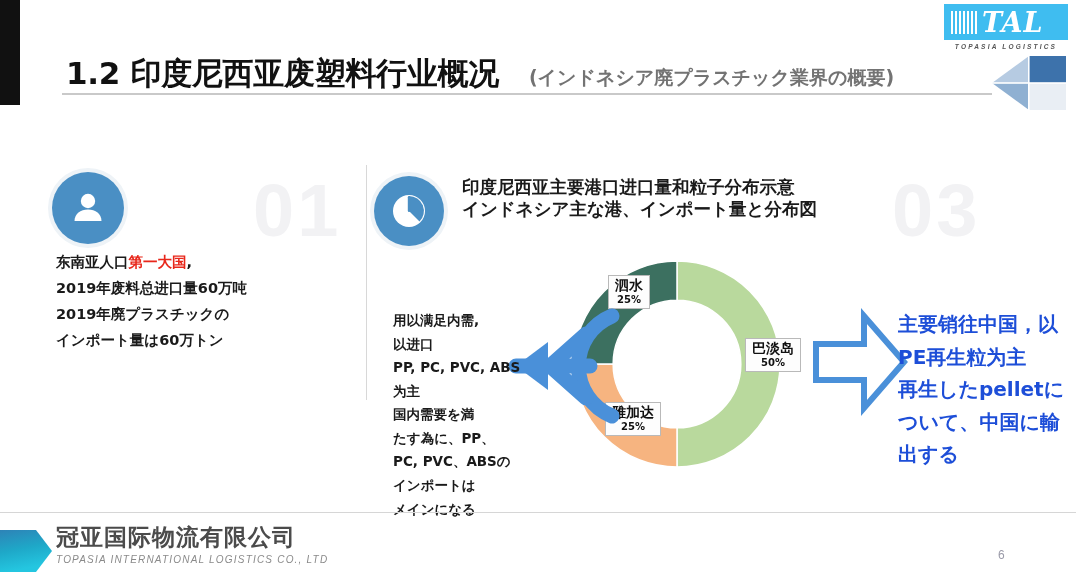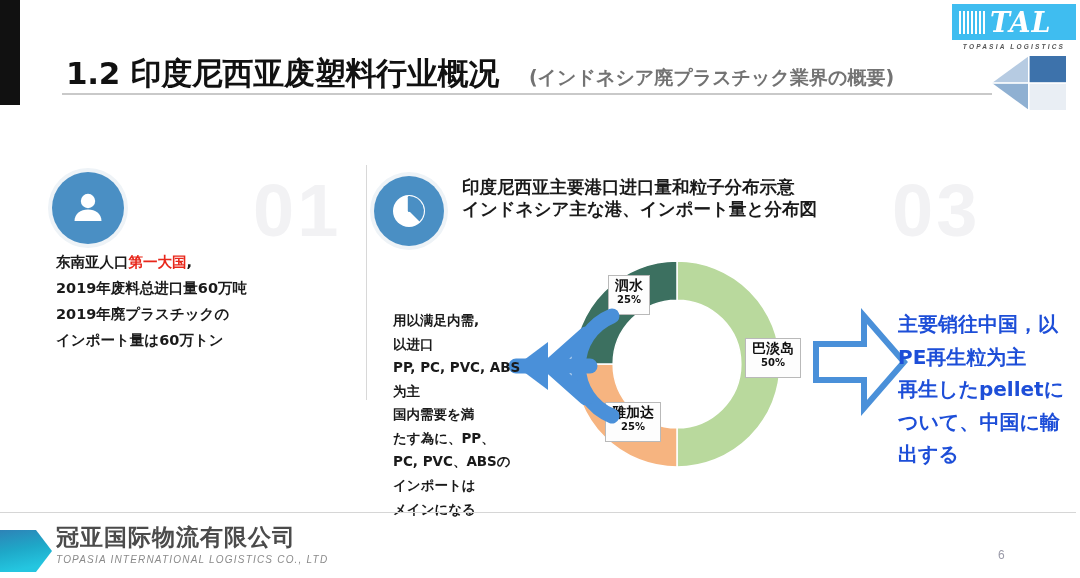--- a/index.html
+++ b/index.html
@@ -24,21 +24,21 @@
     white-space:nowrap;
     margin-top:17px;
   }
   .title-sub{
     margin-left:30px;font-size:19px;font-weight:bold;color:#737373;
     font-family:"DejaVu Sans","Liberation Sans",sans-serif;white-space:nowrap;
   }
   .header-rule{position:absolute;left:62px;top:93px;width:930px;height:2px;background:#c9c9c9;}
 
   
-  .logo-wrap{position:absolute;right:4px;top:4px;width:124px;padding-left:48px;}
+  .logo-wrap{position:absolute;right:12px;top:4px;width:124px;padding-left:48px;}
   .logo-box{
     width:124px;height:36px;background:#3fbdf0;position:relative;overflow:hidden;
     display:flex;align-items:center;
   }
   .logo-bars{display:flex;gap:2px;margin-left:7px;}
   .logo-bars i{display:block;width:2px;height:23px;background:#fff;}
   .logo-text{
     margin-left:5px;color:#fff;font-size:27px;font-weight:bold;line-height:1;
     font-family:"DejaVu Serif","Liberation Serif",serif;font-style:italic;letter-spacing:1px;
   }
@@ -82,21 +82,21 @@
   .panel-head div{
     font-size:17.5px;color:#1a1a1a;font-weight:bold;line-height:1.28;
     font-family:"DejaVu Sans","Liberation Sans",sans-serif;white-space:nowrap;
   }
 
   
   .donut{position:absolute;left:566px;top:253px;width:222px;height:222px;}
 
   .chip{
     position:absolute;background:#fdfdfd;border:1px solid #b9b9b9;
-    padding:2px 6px 9px 6px;text-align:center;line-height:1.14;
+    padding:2px 6px 3px 6px;text-align:center;line-height:1.14;
     font-family:"DejaVu Sans","Liberation Sans",sans-serif;
   }
   .chip .n{font-size:14px;color:#111;font-weight:bold;display:block;white-space:nowrap;}
   .chip .v{font-size:10px;color:#111;font-weight:bold;display:block;}
   .chip-sishui{left:608px;top:275px;}
   .chip-yajiada{left:605px;top:402px;}
   .chip-badan{left:745px;top:338px;}
 
   
   .arrow-left{position:absolute;left:508px;top:300px;width:118px;height:132px;}

